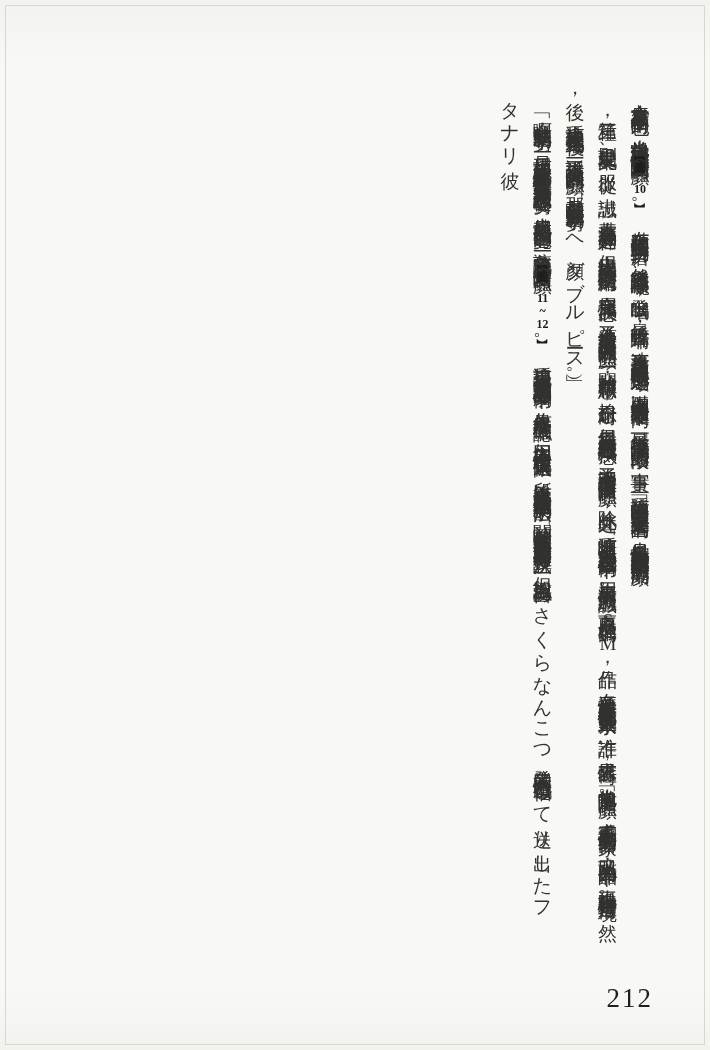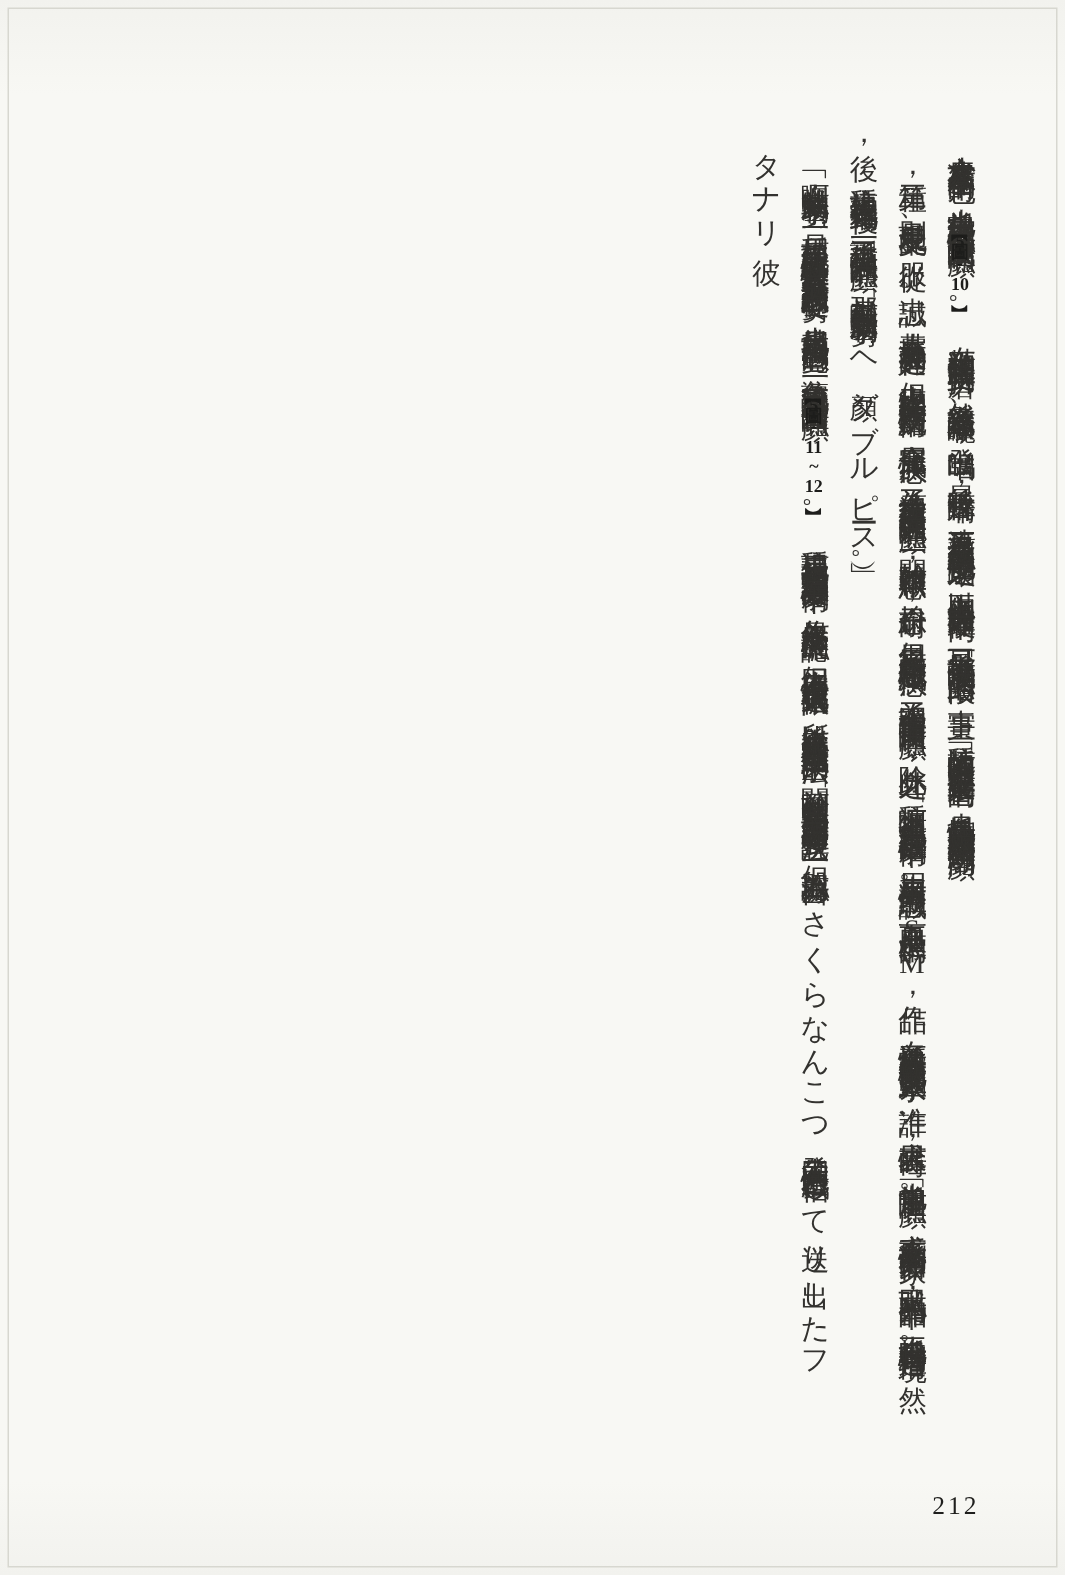--- a/index.html
+++ b/index.html
@@ -56,21 +56,21 @@
     -webkit-text-combine: horizontal;
   }
   .upright {
     text-orientation: upright;
     -webkit-text-orientation: upright;
   }
   .page-number {
     position: absolute;
     right: 57px;
     bottom: 36px;
-    font-size: 17px;
+    font-size: 27px;
     letter-spacing: 2px;
     font-weight: 500;
     color: #1f1f1d;
   }
 </style>
 </head>
 <body>
 
 <div class="page">
   <div class="scan-edge"></div>

